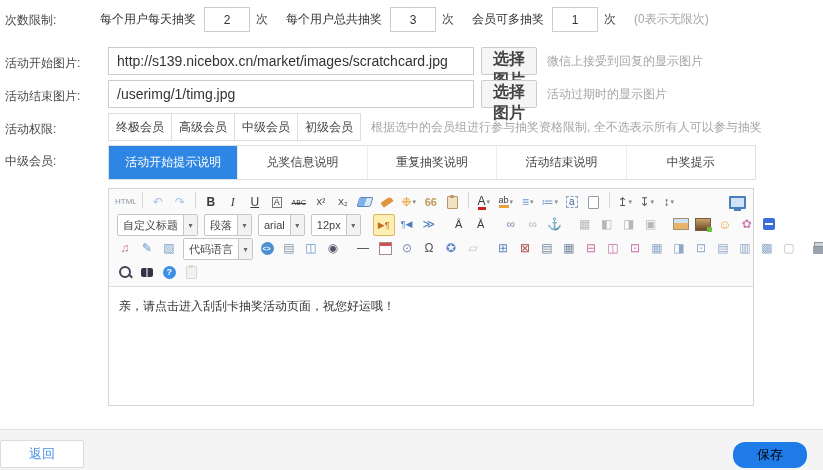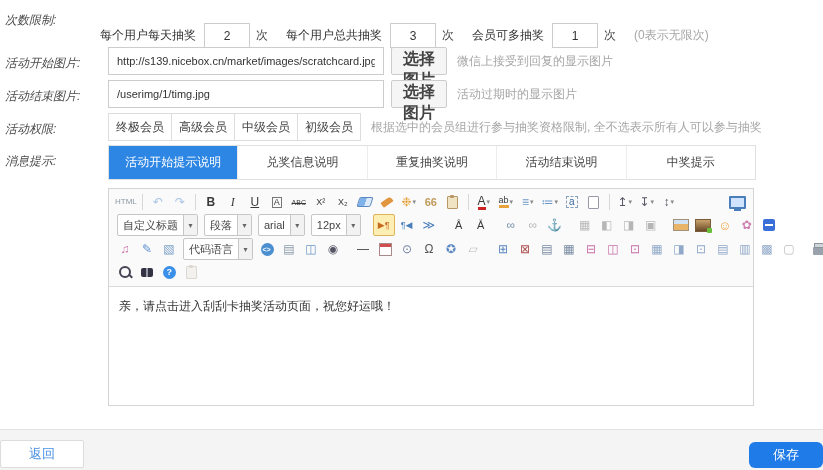--- a/index.html
+++ b/index.html
@@ -1,33 +1,33 @@
 <!DOCTYPE html>
 <html><head>
 <meta charset="utf-8">
 <style>
   html,body{margin:0;padding:0;background:#fff;font-family:"Liberation Sans",sans-serif;}
   .page{position:relative;width:823px;height:470px;background:#fff;overflow:hidden;font-size:12px;color:#333;}
-  .row-label{position:absolute;left:5px;font-size:12px;color:#4a4a4a;white-space:nowrap;font-style:italic;}
+  .row-label{position:absolute;left:5px;font-size:12px;color:#4a4a4a;white-space:nowrap;}
   .hrow{position:absolute;display:flex;align-items:center;}
   .num-input{width:46px;height:25px;text-align:center;border:1px solid #ccc;font-size:12px;color:#333;box-sizing:border-box;font-family:"Liberation Sans",sans-serif;}
   .unit{margin:0 18px 0 6px;color:#4a4a4a;}
   .note{color:#a6a6a6;}
-  .url-input{width:276px;height:28px;border:1px solid #ccc;padding:0 8px;font-size:11px;color:#333;box-sizing:border-box;font-family:"Liberation Sans",sans-serif;}
+  .url-input{width:366px;height:28px;border:1px solid #ccc;padding:0 8px;font-size:14px;color:#333;box-sizing:border-box;font-family:"Liberation Sans",sans-serif;}
   .pick-btn{width:56px;height:28px;margin-left:7px;background:#f5f5f5;border:1px solid #ccc;border-radius:2px;font-size:16px;font-weight:bold;color:#444;cursor:pointer;font-family:"Liberation Sans",sans-serif;}
   .hint{margin-left:10px;color:#a6a6a6;white-space:nowrap;}
   .member-btn{width:64px;height:28px;line-height:26px;text-align:center;border:1px solid #ddd;background:#fff;color:#444;margin-left:-1px;cursor:pointer;box-sizing:border-box;}
   .member-btn:first-child{margin-left:0;}
   .tabs{position:absolute;left:108px;top:145px;width:648px;height:35px;display:flex;border:1px solid #e0e0e0;box-sizing:border-box;background:#fff;}
   .tab{flex:1;text-align:center;line-height:33px;font-size:12px;color:#444;cursor:pointer;border-left:1px solid #ececec;overflow:hidden;white-space:nowrap;}
   .tab:first-child{border-left:none;}
   .tab-active{background:#2e86e4;color:#fff;border-left:none;}
   .editor{position:absolute;left:108px;top:188px;width:646px;height:218px;border:1px solid #d4d4d4;box-sizing:border-box;background:#fff;}
   .toolbar{background:#fafafa;border-bottom:1px solid #d9d9d9;padding:2px 2px 3px 2px;}
-  .tb-row{display:flex;align-items:center;padding:1px 3px;}
+  .tb-row{display:flex;padding:1px 3px;}
   .tb-btn{display:inline-flex;align-items:center;justify-content:center;min-width:20px;height:20px;margin:0 1px;border-radius:2px;cursor:pointer;font-size:12px;color:#3a3a3a;}
   .tb-btn .g{line-height:1;}
   .boxed{border:1px solid #777;padding:0 1px;font-size:9px;line-height:10px;}
   .dashed{border:1px dashed #88a0bb;color:#35679a;padding:0 2px;font-size:10px;line-height:11px;}
   .caret{font-size:7px;color:#888;margin-left:1px;}
   .tb-sep{width:1px;height:16px;background:#d8d8d8;margin:0 4px;}
   .tb-sel{display:inline-flex;height:22px;border:1px solid #c6c6c6;background:#fff;align-items:center;justify-content:space-between;margin:0 3px;border-radius:2px;font-size:11px;color:#444;cursor:pointer;box-sizing:border-box;}
   .tb-sel-label{padding:0 5px;white-space:nowrap;overflow:hidden;}
   .tb-sel-caret{width:14px;height:100%;border-left:1px solid #c6c6c6;display:flex;align-items:center;justify-content:center;font-size:8px;color:#666;background:#f2f2f2;box-sizing:border-box;}
   .active{background:#fdeeb3;border:1px solid #dcb45a;}
@@ -53,29 +53,29 @@
   .sh-printer{width:12px;height:8px;background:#9aa3ad;border-radius:1px;margin-top:3px;}
   .sh-printer::before{content:"";position:absolute;left:1px;top:-4px;width:8px;height:3px;background:#cfd5da;border:1px solid #8a929a;}
   .sh-mag{width:8px;height:8px;border:2px solid #445;border-radius:50%;}
   .sh-mag::after{content:"";position:absolute;left:7px;top:7px;width:5px;height:2px;background:#445;transform:rotate(45deg);}
   .sh-help{width:13px;height:13px;background:#3a8fe8;border-radius:50%;}
   .sh-help::after{content:"?";position:absolute;left:4px;top:1px;font-size:9px;color:#fff;font-weight:bold;}
   .sh-bino{width:12px;height:9px;background:linear-gradient(90deg,#334 42%,#99a 42%,#99a 58%,#334 58%);border-radius:2px;}
   .editor-content{padding:10px;font-size:12px;color:#333;line-height:1.6;cursor:text;height:115px;}
   .footer{position:absolute;left:0;top:429px;width:823px;height:41px;background:#f4f4f4;border-top:1px solid #e2e2e2;}
   .back-btn{position:absolute;left:0;top:10px;width:84px;height:28px;background:#fff;border:1px solid #dcdcdc;border-radius:2px;color:#4a90e2;font-size:13px;cursor:pointer;box-sizing:border-box;font-family:"Liberation Sans",sans-serif;}
-  .save-btn{position:absolute;right:0;top:12px;width:74px;height:26px;background:#1f7be8;border:none;border-radius:6px;color:#ffffff;font-size:13px;cursor:pointer;font-family:"Liberation Sans",sans-serif;}
+  .save-btn{position:absolute;right:16px;top:12px;width:74px;height:26px;background:#1f7be8;border:none;border-radius:12px;color:#000000;font-size:13px;cursor:pointer;font-family:"Liberation Sans",sans-serif;}
 </style>
 </head>
 <body>
 
 <div class="page">
 
   <span class="row-label" style="top:12px">次数限制:</span>
-  <div class="hrow" style="left:100px;top:22px;height:27px">
+  <div class="hrow" style="left:100px;top:6px;height:27px">
     <span style="margin-right:8px">每个用户每天抽奖</span>
     <input class="num-input" type="text" value="2" style="">
     <span class="unit">次</span>
     <span style="margin-right:8px">每个用户总共抽奖</span>
     <input class="num-input" type="text" value="3" style="">
     <span class="unit">次</span>
     <span style="margin-right:8px">会员可多抽奖</span>
     <input class="num-input" type="text" value="1" style="">
     <span class="unit">次</span>
     <span class="note">(0表示无限次)</span>
@@ -99,21 +99,21 @@
   <div class="hrow" style="left:108px;top:113px;height:28px">
     <div style="display:flex" id="member-group">
         <div class="member-btn">终极会员</div>
         <div class="member-btn">高级会员</div>
         <div class="member-btn">中级会员</div>
         <div class="member-btn">初级会员</div>
       </div>
     <span class="hint">根据选中的会员组进行参与抽奖资格限制, 全不选表示所有人可以参与抽奖</span>
   </div>
 
-  <span class="row-label" style="top:153px">消息提示:</span>
+  <span class="row-label" style="top:153px">中级会员:</span>
   <div class="tabs" id="message-tabs">
       <div class="tab tab-active">活动开始提示说明</div>
       <div class="tab">兑奖信息说明</div>
       <div class="tab">重复抽奖说明</div>
       <div class="tab">活动结束说明</div>
       <div class="tab">中奖提示</div>
     </div>
 
   <div class="editor">
     <div class="toolbar">

